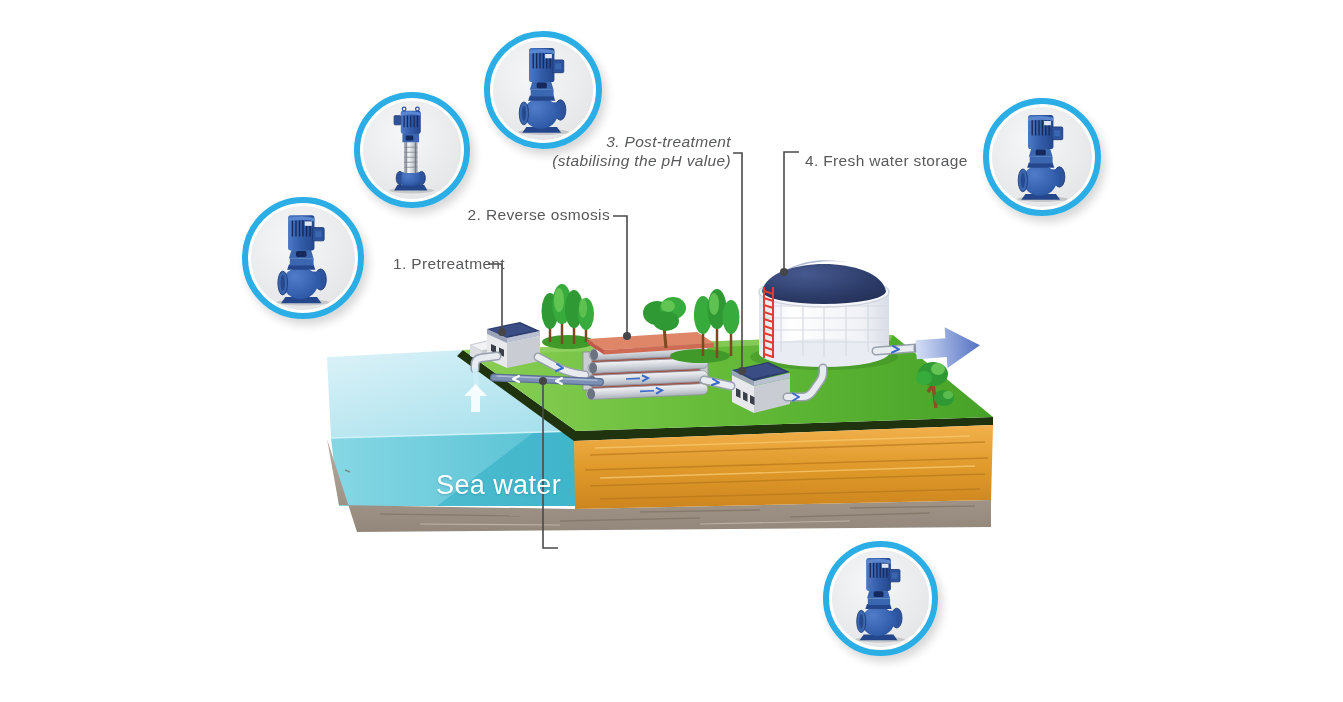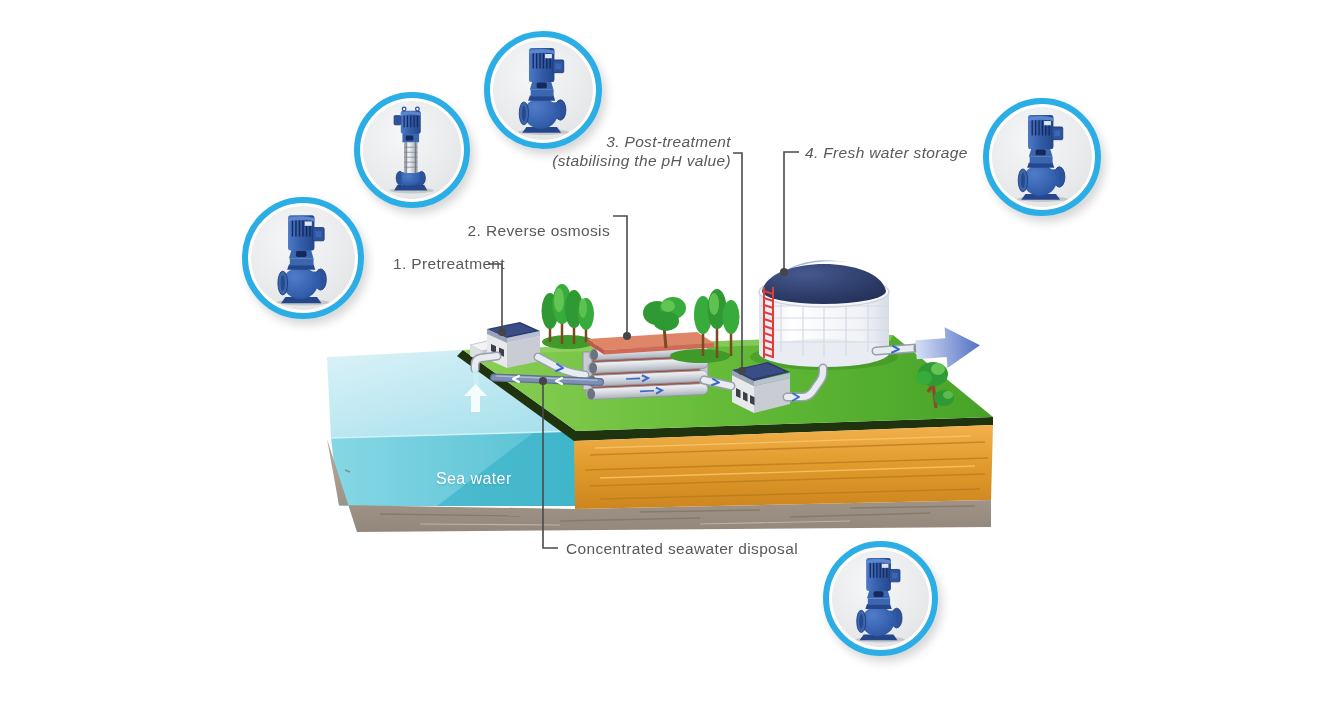--- a/index.html
+++ b/index.html
@@ -7,21 +7,21 @@
     position:relative; width:1343px; height:702px; background:#ffffff;
     font-family:"Liberation Sans", sans-serif; overflow:hidden;
   }
   .stage svg.art { position:absolute; left:0; top:0; }
   .lbl {
     position:absolute; color:#58595b; font-size:15.5px; letter-spacing:.35px;
     white-space:nowrap; line-height:18.5px;
   }
   .lbl.r { text-align:right; }
   .sea-lbl {
-    position:absolute; color:#ffffff; font-size:16px; letter-spacing:.4px;
+    position:absolute; color:#ffffff; font-size:27px; letter-spacing:.4px;
     text-shadow:0 1px 2px rgba(0,80,100,.25);
   }
   .pump {
     position:absolute; border-radius:50%;
     border:6px solid #2aaee5;
     background:radial-gradient(circle at 42% 35%, #f6f7f8 0%, #e6e8ea 65%, #dcdee1 100%);
     box-shadow: inset 0 0 0 3px #ffffff, 4px 6px 10px rgba(0,0,0,.16);
     display:flex; align-items:center; justify-content:center;
   }
   .pump svg { width:80%; height:88%; display:block; }
@@ -398,26 +398,25 @@
       </svg>
   </div>
   <div class="pump" style="left:823px; top:541px; width:103px; height:103px;">
     <svg viewBox="0 0 100 110">
         <use href="#pump-inline"></use>
       </svg>
   </div>
 
   <div class="lbl r" style="right:838px; top:255px;">1. Pretreatment</div>
 
-  <div class="lbl r" style="right:733px; top:222px;">2. Reverse osmosis</div>
+  <div class="lbl r" style="right:733px; top:206px;">2. Reverse osmosis</div>
 
   <div class="lbl r" style="right:612px; top:133px;font-style:italic;">
     <div>3. Post-treatment</div>
     <div>(stabilising the pH value)</div>
   </div>
 
-  <div class="lbl" style="left:805px; top:144px;font-style:italic;">4. Fresh water storage</div>
-
-  <div class="lbl" style="left:566px; top:540px;">Concentrated seawater disposal</div>
+  <div class="lbl" style="left:805px; top:152px;">4. Fresh water storage</div>
+
 
   <div class="sea-lbl" style="left:436px; top:470px;">Sea water</div>
 
 </div>
 
 </body></html>

